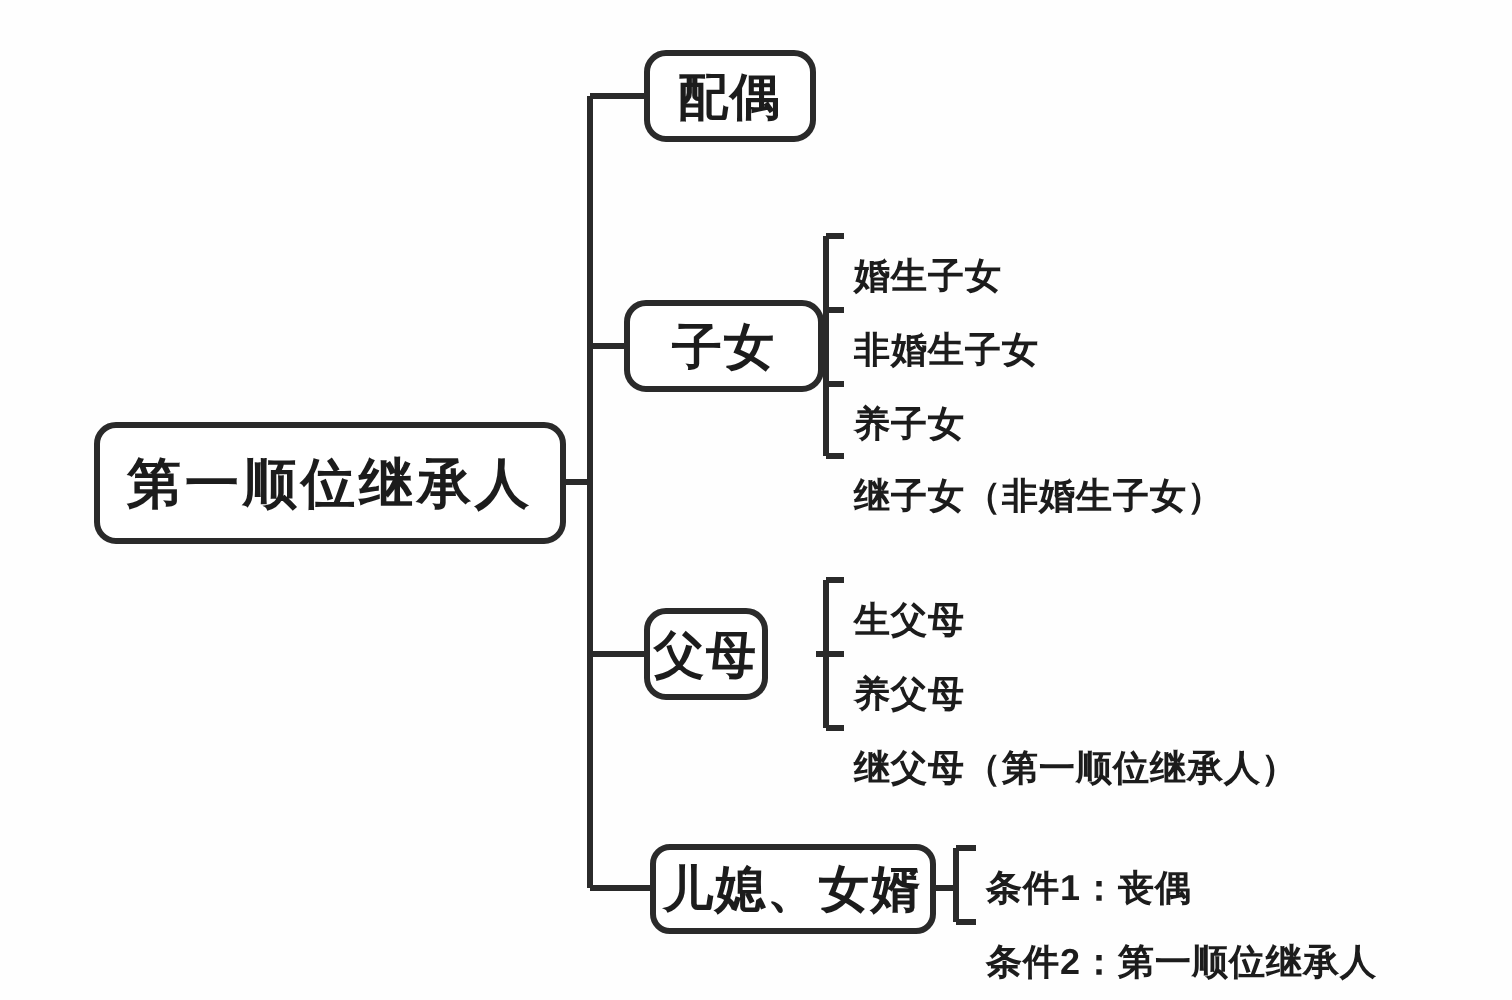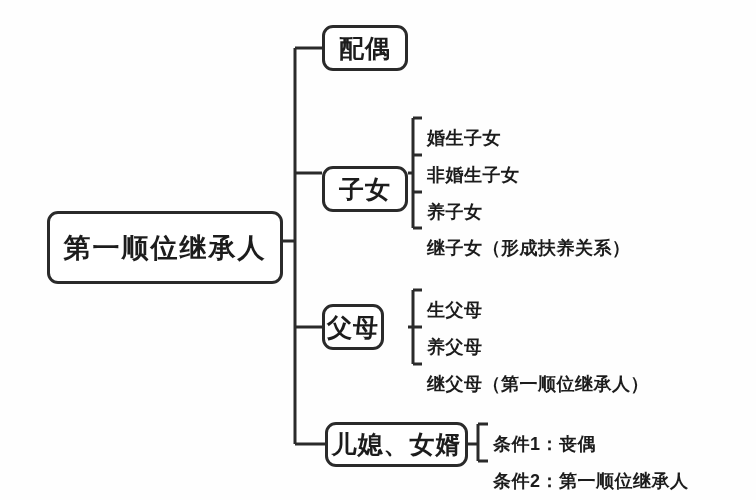--- a/index.html
+++ b/index.html
@@ -23,21 +23,21 @@
   .node{
     position:absolute;
     display:flex;align-items:center;justify-content:center;
     background:var(--box);
     border:3px solid var(--line);
     border-radius:11px;
     font-weight:700;
     letter-spacing:1px;
     white-space:nowrap;
   }
-  .node.root{left:47px;top:211px;width:236px;height:73px;font-size:27px;letter-spacing:2px;}
+  .node.root{left:47px;top:211px;width:236px;height:61px;font-size:27px;letter-spacing:2px;}
   .node.branch{font-size:25px;}
   .leaf{
     position:absolute;
     transform:translateY(-50%);
     font-size:18px;font-weight:700;
     white-space:nowrap;
     letter-spacing:0.5px;
     margin-top:20px;
   }
 </style>
@@ -54,36 +54,36 @@
   </svg>
 
   <div class="node root">
     <span>第一顺位继承人</span>
   </div>
 
   <div class="node branch" style="left:322px;top:25px;width:86px;height:46px;">
     <span>配偶</span>
   </div>
 
-  <div class="node branch" style="left:322px;top:150px;width:86px;height:46px;margin-top:16px;">
+  <div class="node branch" style="left:312px;top:150px;width:100px;height:46px;">
     <span>子女</span>
   </div>
 
   <div class="node branch" style="left:322px;top:304px;width:62px;height:46px;">
     <span>父母</span>
   </div>
 
-  <div class="node branch" style="left:325px;top:422px;width:143px;height:45px;">
+  <div class="node branch" style="left:325px;top:422px;width:143px;height:45px;border-radius:10px;">
     <span>儿媳、女婿</span>
   </div>
 
   <span class="leaf" style="left:427px;top:118px;">婚生子女</span>
   <span class="leaf" style="left:427px;top:155px;">非婚生子女</span>
   <span class="leaf" style="left:427px;top:192px;">养子女</span>
-  <span class="leaf" style="left:427px;top:228px;">继子女（形成扶养关系）</span>
+  <span class="leaf" style="left:427px;top:228px;">继子女（非婚生子女）</span>
 
   <span class="leaf" style="left:427px;top:290px;">生父母</span>
   <span class="leaf" style="left:427px;top:327px;">养父母</span>
   <span class="leaf" style="left:427px;top:364px;">继父母（第一顺位继承人）</span>
 
   <span class="leaf" style="left:493px;top:424px;">条件1：丧偶</span>
   <span class="leaf" style="left:493px;top:461px;">条件2：第一顺位继承人</span>
 
 </div>
 

